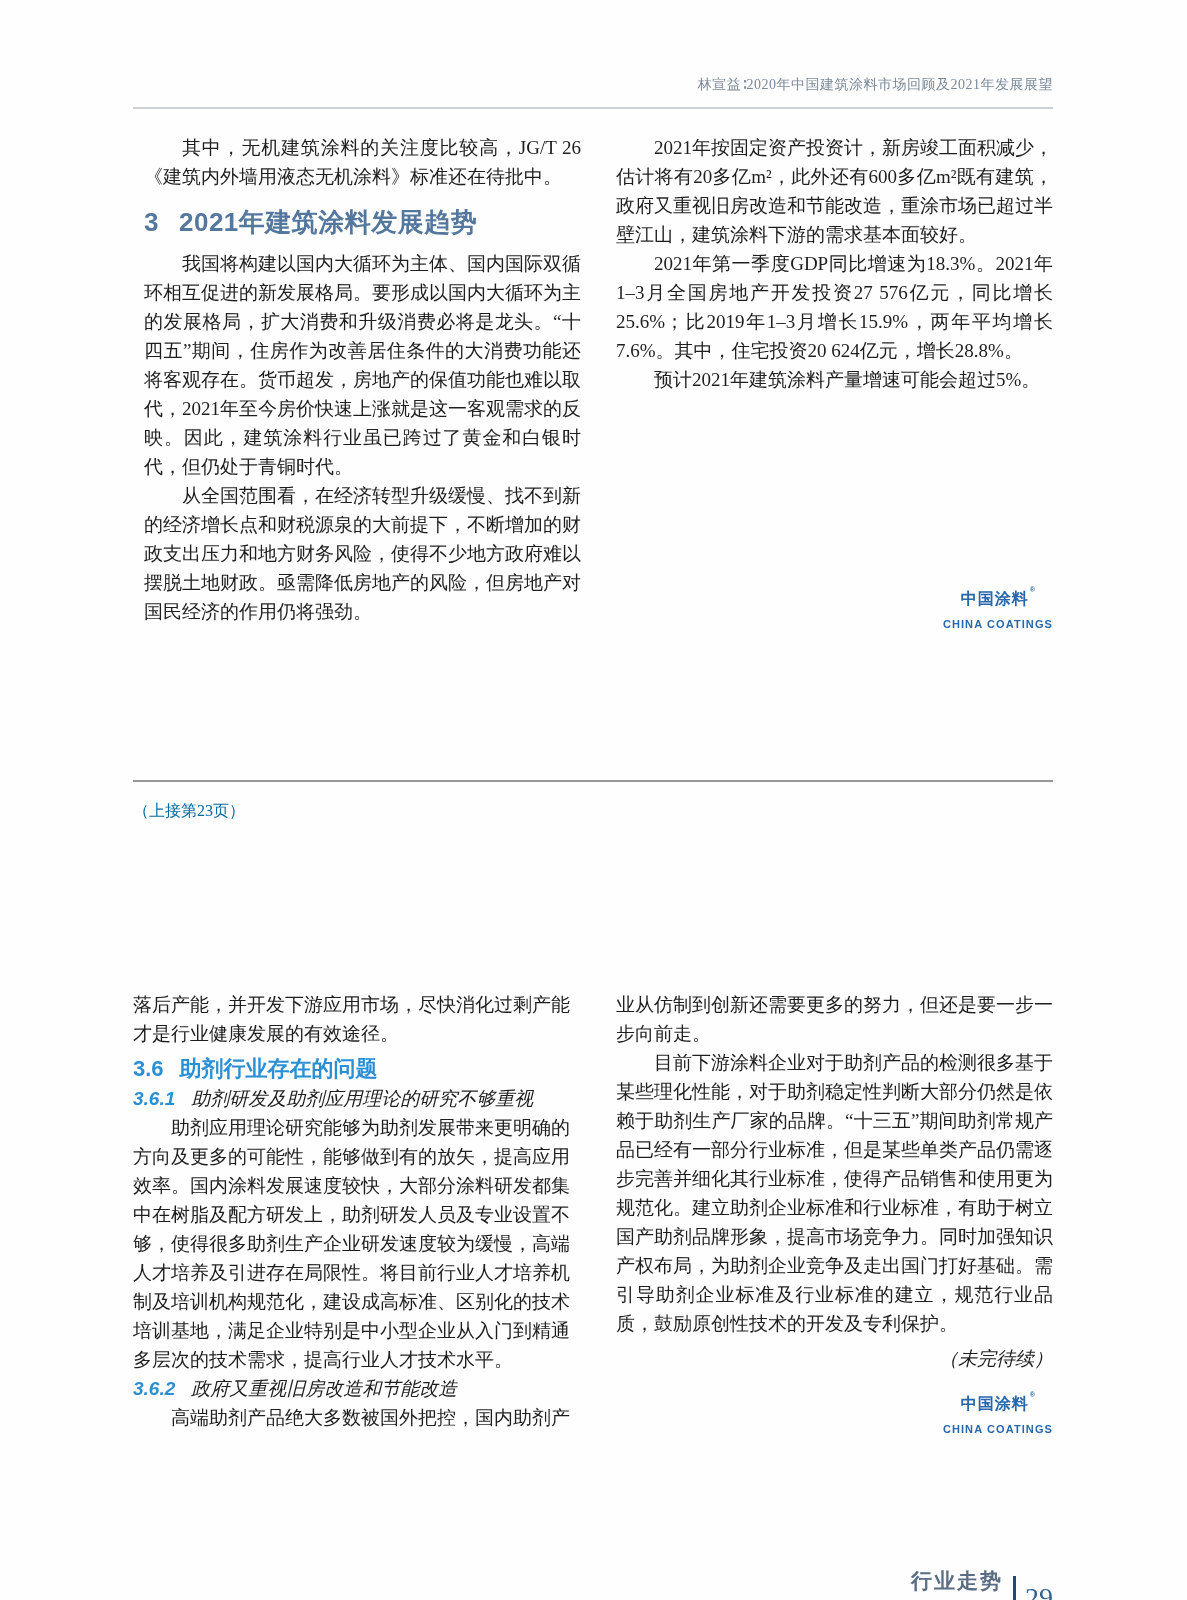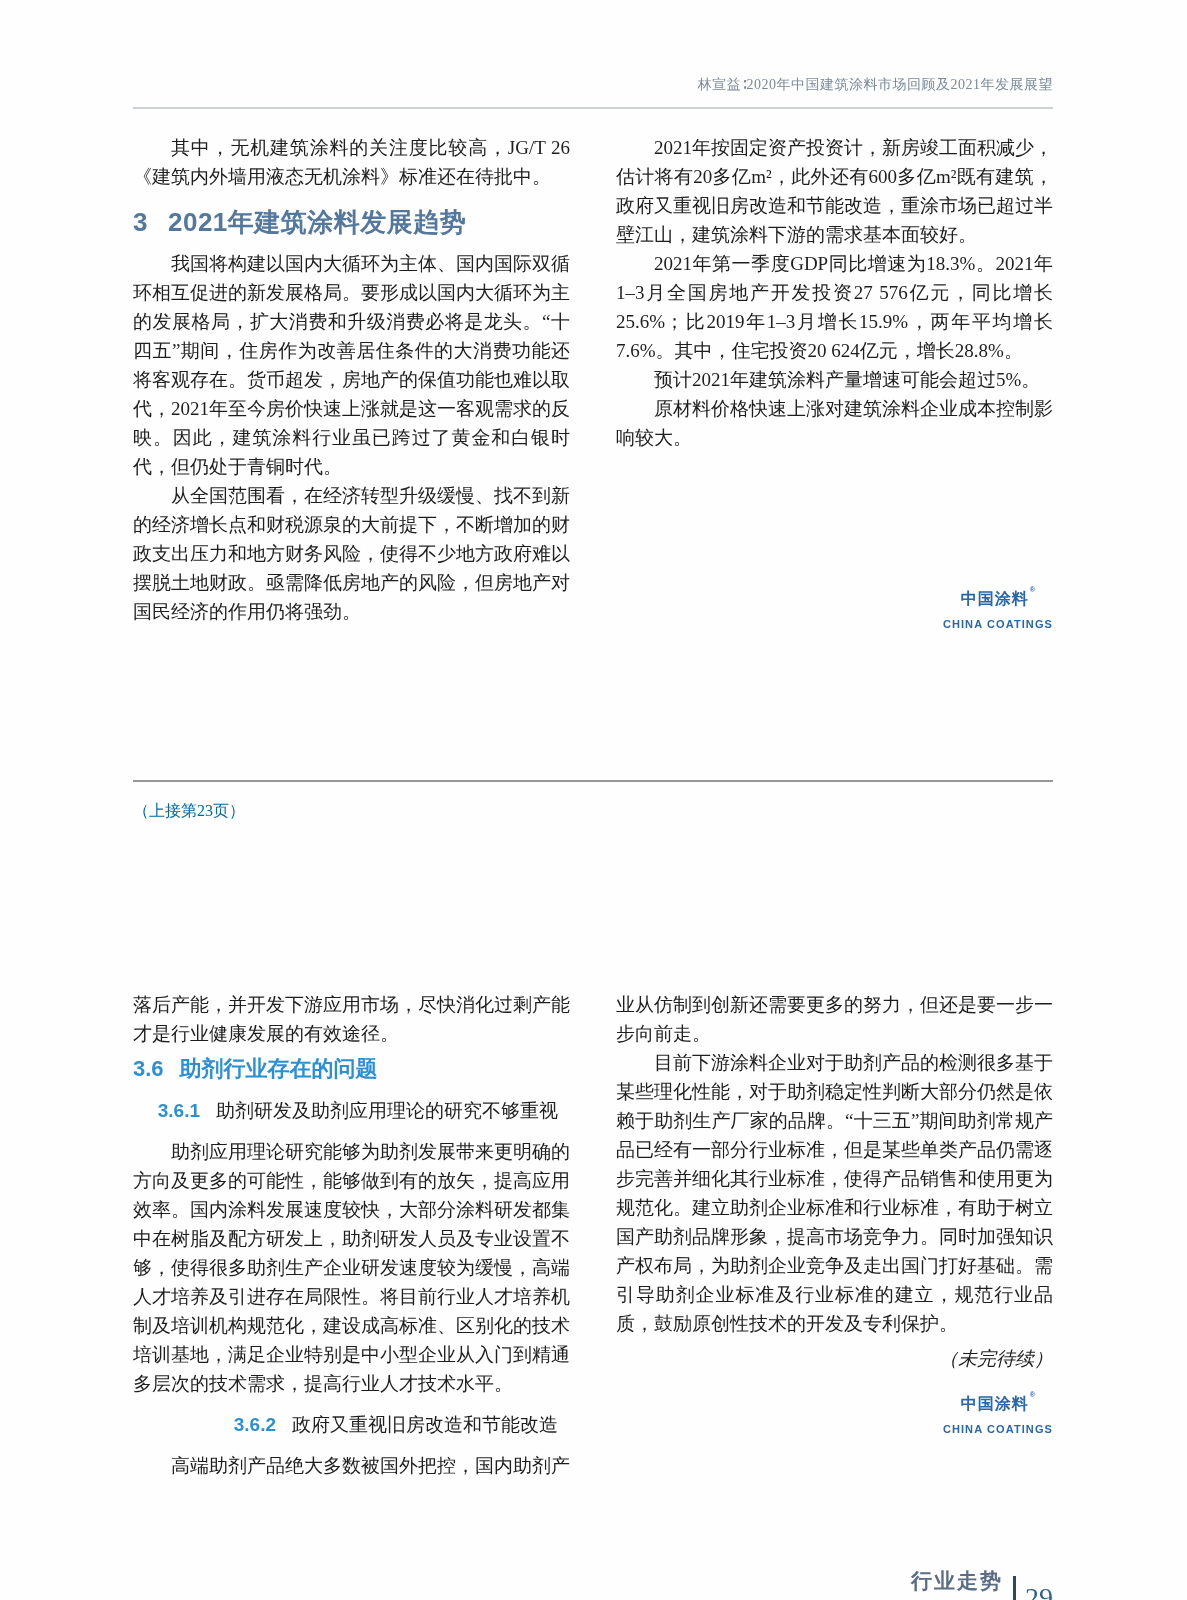--- a/index.html
+++ b/index.html
@@ -23,21 +23,21 @@
     background:#ccd1d6;
   }
   
   .col{
     position:absolute;width:437px;
     font-size:19px;line-height:29px;
     text-align:justify;
   }
   .col p{margin:0;text-indent:2em;}
   .col p.noindent{text-indent:0;}
-  .col-top-left{left:133px;top:133px;}
+  .col-top-left{left:144px;top:133px;}
   .col-top-right{left:616px;top:133px;}
   .col-low-left{left:133px;top:990px;}
   .col-low-right{left:616px;top:990px;}
   
   .h-section{
     margin:14px 0 10px;
     font-family:"Liberation Sans","DejaVu Sans",sans-serif;
     font-weight:bold;
     font-size:26px;line-height:34px;
     color:#54779e;
@@ -48,25 +48,26 @@
   .h-sub{
     margin:6px 0 0;
     font-family:Liberation Sans, sans-serif;
     font-weight:bold;
     font-size:22px;line-height:30px;
     color:#2b90d3;
     text-align:left;text-indent:0;
   }
   .h-sub .num{margin-right:16px;}
   .h-subsub{
-    margin:12px;
+    margin:0;
     font-size:19px;line-height:29px;
-    text-align:right;text-indent:0;
+    text-align:left;text-indent:0;
     white-space:nowrap;
     color:#1e1e1e;
+    font-style:italic;
   }
   .h-subsub .num{
     font-family:"Liberation Sans","DejaVu Sans",sans-serif;
     font-weight:bold;color:#2b90d3;margin-right:16px;
   }
   
   .section-divider{
     position:absolute;left:133px;top:780px;width:920px;height:2px;
     background:#96989a;
   }
@@ -129,21 +130,20 @@
       <span class="num">3</span><span>2021年建筑涂料发展趋势</span>
     </div>
     <p>我国将构建以国内大循环为主体、国内国际双循环相互促进的新发展格局。要形成以国内大循环为主的发展格局，扩大消费和升级消费必将是龙头。“十四五”期间，住房作为改善居住条件的大消费功能还将客观存在。货币超发，房地产的保值功能也难以取代，2021年至今房价快速上涨就是这一客观需求的反映。因此，建筑涂料行业虽已跨过了黄金和白银时代，但仍处于青铜时代。</p>
     <p>从全国范围看，在经济转型升级缓慢、找不到新的经济增长点和财税源泉的大前提下，不断增加的财政支出压力和地方财务风险，使得不少地方政府难以摆脱土地财政。亟需降低房地产的风险，但房地产对国民经济的作用仍将强劲。</p>
   </div>
 
   <div class="col col-top-right">
     <p>2021年按固定资产投资计，新房竣工面积减少，估计将有20多亿m²，此外还有600多亿m²既有建筑，政府又重视旧房改造和节能改造，重涂市场已超过半壁江山，建筑涂料下游的需求基本面较好。</p>
     <p>2021年第一季度GDP同比增速为18.3%。2021年1–3月全国房地产开发投资27 576亿元，同比增长25.6%；比2019年1–3月增长15.9%，两年平均增长7.6%。其中，住宅投资20 624亿元，增长28.8%。</p>
     <p>预计2021年建筑涂料产量增速可能会超过5%。</p>
-    <p>原材料价格快速上涨对建筑涂料企业成本控制影响较大。</p>
   </div>
 
   <div class="logo-wrap first">
     <div class="logo">
       <div class="logo-cn"><span>中国涂料</span><sup>®</sup></div>
       <div class="logo-en">CHINA COATINGS</div>
     </div>
   </div>
 
   <div class="section-divider"></div>

